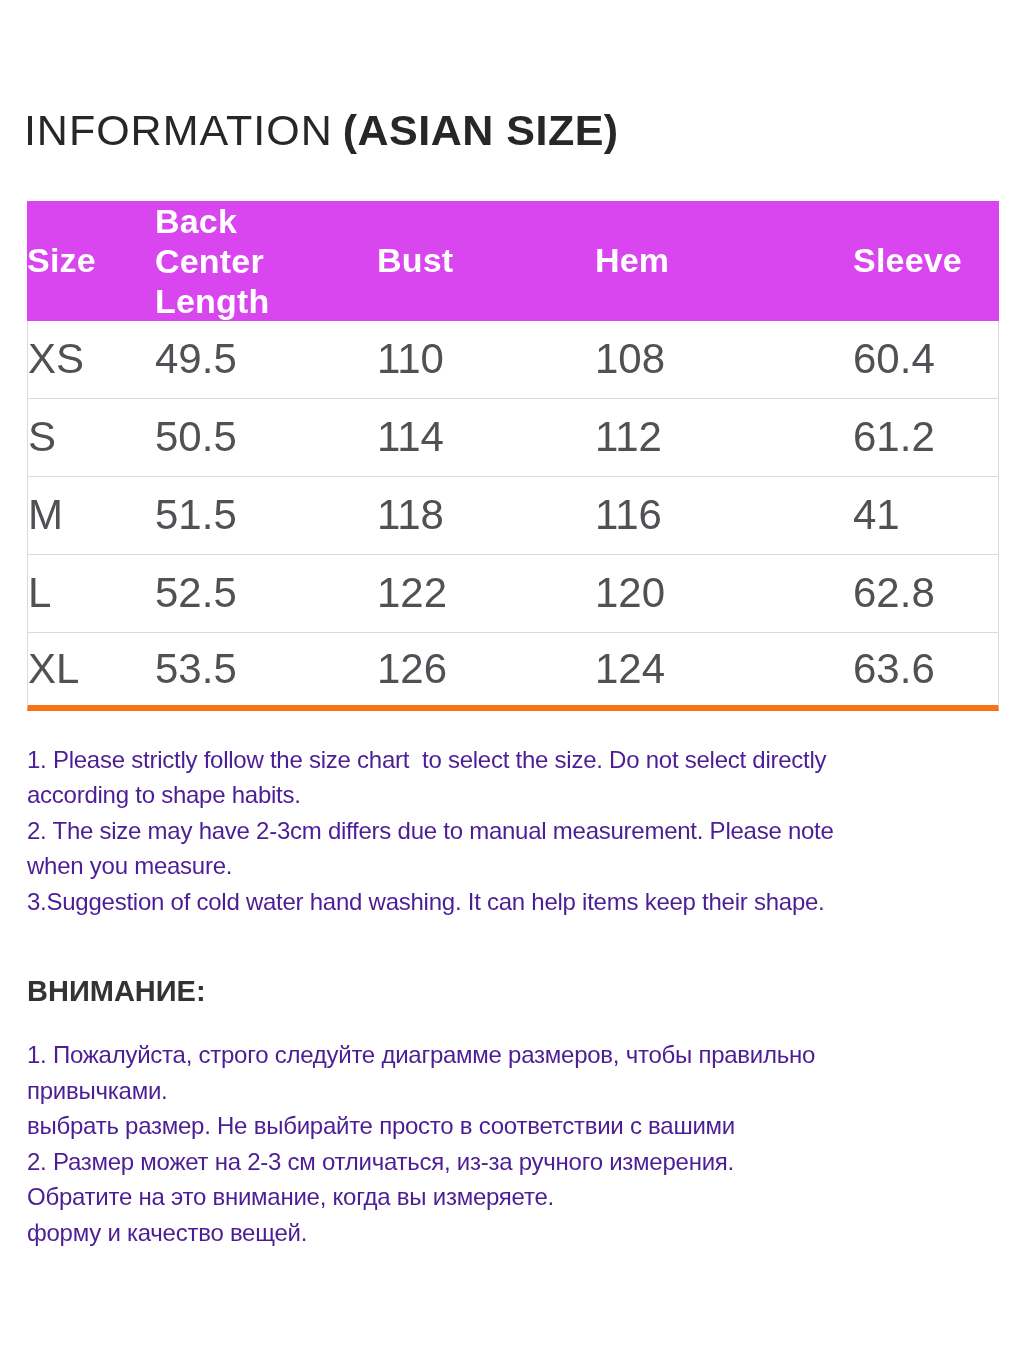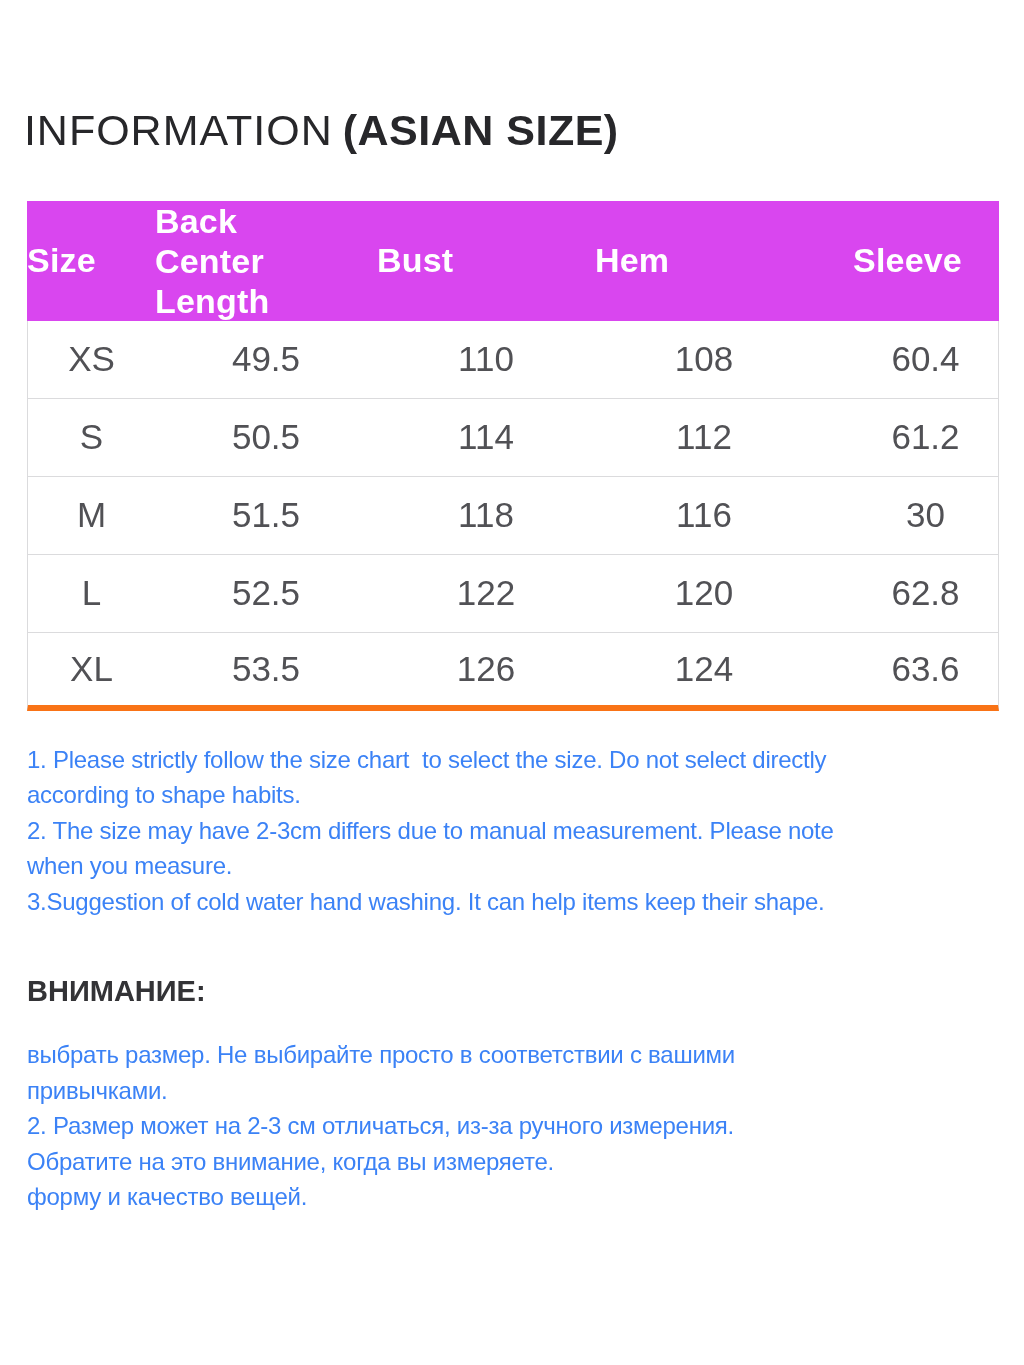--- a/index.html
+++ b/index.html
@@ -47,23 +47,23 @@
     letter-spacing: 0.2px;
   }
   table.size-table thead th .two-line {
     display: inline-block;
     max-width: 178px;
     font-size: 34px;
     line-height: 1.18;
   }
   table.size-table tbody td {
     height: 78px;
-    text-align: center;
+    text-align: left;
     vertical-align: middle;
-    font-size: 35px;
+    font-size: 42px;
     color: #515155;
     border-bottom: 1px solid #dbdbdd;
     background: #ffffff;
   }
   table.size-table tbody td:first-child { border-left: 1px solid #dbdbdd; }
   table.size-table tbody td:last-child  { border-right: 1px solid #dbdbdd; }
   table.size-table tbody tr:last-child td { border-bottom: 6px solid #f97316; }
   
   table.size-table th:last-child,
   table.size-table td:last-child { padding-left: 40px; }
@@ -81,21 +81,21 @@
   }
   .heading-en { margin-top: 45px; }
   .heading-ru { margin-top: 54px; }
   .note-lines-en { margin-top: 31px; }
   .note-lines-ru { margin-top: 28px; }
   .note-line {
     font-size: 24px;
     line-height: 35.5px;
     letter-spacing: -0.25px;
     white-space: pre;
-    color: #3b82f6;
+    color: #4c1d95;
   }
 </style>
 </head>
 <body>
 
 <div class="page-title">
   <span class="light">INFORMATION</span><span class="bold">(ASIAN SIZE)</span>
 </div>
 
 <table class="size-table">
@@ -128,21 +128,21 @@
       <td>50.5</td>
       <td>114</td>
       <td>112</td>
       <td>61.2</td>
     </tr>
     <tr>
       <td>M</td>
       <td>51.5</td>
       <td>118</td>
       <td>116</td>
-      <td>30</td>
+      <td>41</td>
     </tr>
     <tr>
       <td>L</td>
       <td>52.5</td>
       <td>122</td>
       <td>120</td>
       <td>62.8</td>
     </tr>
     <tr>
       <td>XL</td>
@@ -159,20 +159,21 @@
   <div class="note-lines-en">
     <div class="note-line">1. Please strictly follow the size chart  to select the size. Do not select directly</div>
     <div class="note-line">according to shape habits.</div>
     <div class="note-line">2. The size may have 2-3cm differs due to manual measurement. Please note</div>
     <div class="note-line">when you measure.</div>
     <div class="note-line">3.Suggestion of cold water hand washing. It can help items keep their shape.</div>
   </div>
 
   <div class="section-heading heading-ru">ВНИМАНИЕ:</div>
   <div class="note-lines-ru">
+    <div class="note-line">1. Пожалуйста, строго следуйте диаграмме размеров, чтобы правильно</div>
+    <div class="note-line">привычками.</div>
     <div class="note-line">выбрать размер. Не выбирайте просто в соответствии с вашими</div>
-    <div class="note-line">привычками.</div>
     <div class="note-line">2. Размер может на 2-3 см отличаться, из-за ручного измерения.</div>
     <div class="note-line">Обратите на это внимание, когда вы измеряете.</div>
     <div class="note-line">форму и качество вещей.</div>
   </div>
 
 </div>
 
 </body></html>

